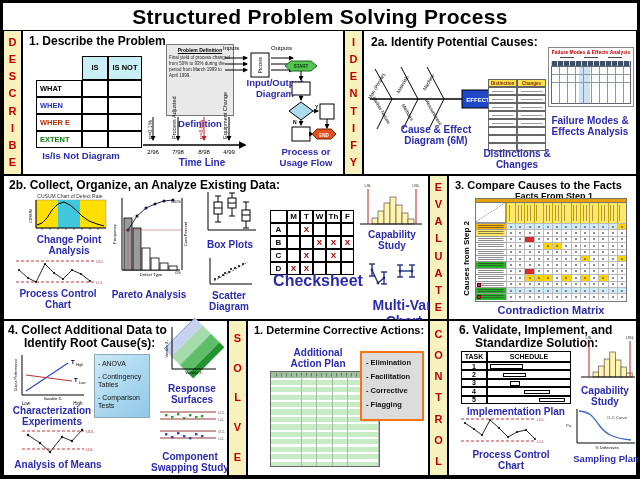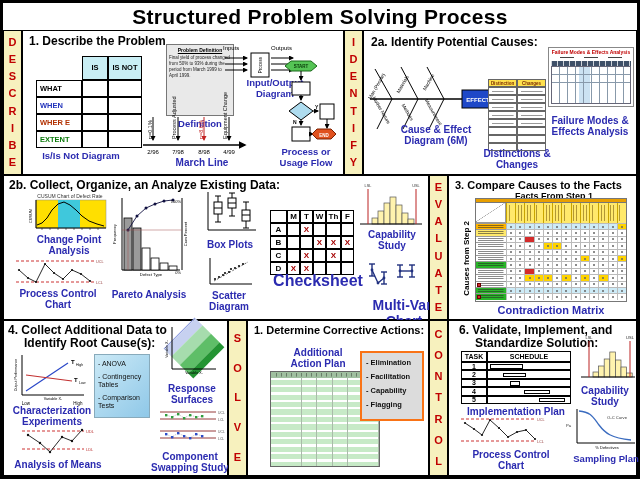--- a/index.html
+++ b/index.html
@@ -136,21 +136,21 @@
       <line x1="88" y1="16" x2="88" y2="39" stroke="#000" stroke-width="1" marker-end="url(#ah)"></line>
       <text x="12" y="53" font-size="6" text-anchor="middle">2/96</text>
       <text x="37" y="53" font-size="6" text-anchor="middle">7/98</text>
       <text x="63" y="53" font-size="6" text-anchor="middle">8/98</text>
       <text x="88" y="53" font-size="6" text-anchor="middle">4/99</text>
     </svg>
     <span class="rot" style="left:124px;top:108px">p=0.1%</span>
     <span class="rot" style="left:148px;top:108px">Process Adjusted</span>
     <span class="rot red" style="left:175px;top:108px">p=8.6%</span>
     <span class="rot" style="left:199px;top:108px">Equipment Change</span>
-    <div class="bl" style="left:136px;top:126px;width:86px;font-size:10px">March Line</div>
+    <div class="bl" style="left:136px;top:126px;width:86px;font-size:10px">Time Line</div>
 
     <svg style="left:192px;top:12px" width="122" height="36" viewBox="0 0 122 36">
       <text x="8" y="7" font-size="6">Inputs</text>
       <text x="56" y="7" font-size="6">Outputs</text>
       <rect x="36" y="10" width="18" height="24" fill="#fff" stroke="#000"></rect>
       <text x="45" y="24" font-size="4.5" text-anchor="middle" transform="rotate(-90 45 22)">Process</text>
       <line x1="10" y1="15" x2="32" y2="15" stroke="#000" marker-end="url(#ah)"></line>
       <line x1="10" y1="21" x2="32" y2="21" stroke="#000" marker-end="url(#ah)"></line>
       <line x1="10" y1="27" x2="32" y2="27" stroke="#000" marker-end="url(#ah)"></line>
       <line x1="56" y1="15" x2="78" y2="15" stroke="#000" marker-end="url(#ah)"></line>
@@ -760,21 +760,21 @@
     <div class="bl" style="left:28px;top:26px;width:84px;font-size:10px">
       <div>Additional</div>
       <div>Action Plan</div>
     </div>
     <div class="cap-table" style="left:22px;top:50px;width:110px;height:96px">
       <div class="cap-head"></div>
     </div>
     <div class="errbox" style="left:112px;top:30px;width:64px;height:70px">
       <div>- Elimination</div>
       <div>- Facilitation</div>
-      <div>- Capability</div>
+      <div>- Corrective</div>
       <div>- Flagging</div>
     </div>
   </div>
 
   <div class="vbar" style="left:429px;top:320px;width:19px;height:156px">
       <span>C</span>
       <span>O</span>
       <span>N</span>
       <span>T</span>
       <span>R</span>

